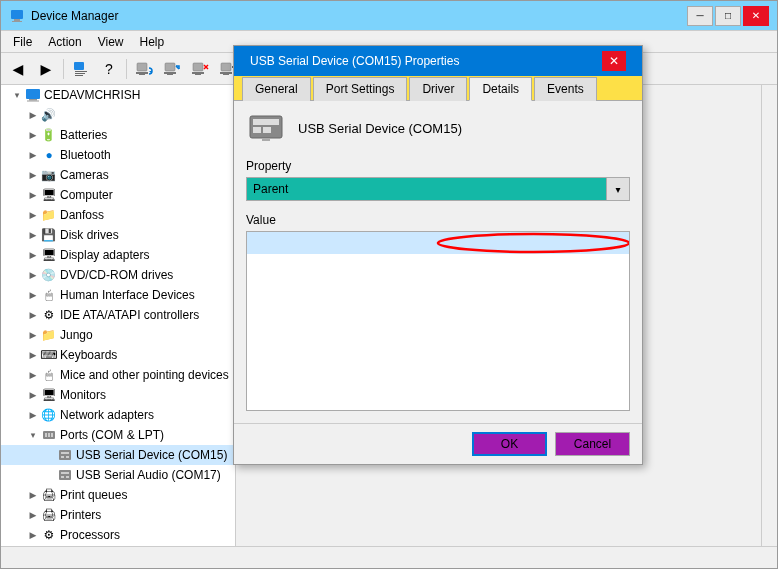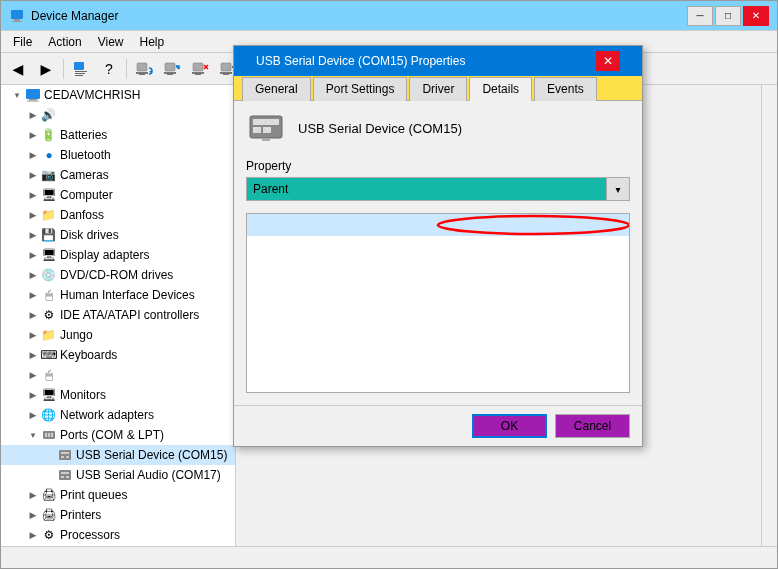--- a/index.html
+++ b/index.html
@@ -208,21 +208,21 @@
       pointer-events: all;
       display: flex;
       flex-direction: column;
     }
 
     .dialog-title-bar {
       background: #0078d7;
       height: 30px;
       display: flex;
       align-items: center;
-      padding: 0 22px;
+      padding: 0 16px;
       color: white;
     }
 
     .dialog-title-text {
       flex: 1;
       font-size: 12px;
     }
 
     .dialog-close-btn {
       width: 24px;
@@ -572,20 +572,21 @@
         <span class="tree-indent" style="width:20px;"></span>
         <span class="tree-expand">▶</span>
         <span class="tree-icon">⌨</span>
         <span class="tree-label">Keyboards</span>
       </div>
 
       <div class="tree-item">
         <span class="tree-indent" style="width:20px;"></span>
         <span class="tree-expand">▶</span>
         <span class="tree-icon">🖱</span>
+        <span class="tree-label">Mice and other pointing devices</span>
       </div>
 
       <div class="tree-item">
         <span class="tree-indent" style="width:20px;"></span>
         <span class="tree-expand">▶</span>
         <span class="tree-icon">🖥</span>
         <span class="tree-label">Monitors</span>
       </div>
 
       <div class="tree-item">
@@ -707,20 +708,21 @@
       </div>
 
       <div class="field-label">Property</div>
       <div class="dropdown-container">
         <select class="dropdown">
           <option>Parent</option>
         </select>
         <div class="dropdown-arrow">▾</div>
       </div>
 
+      <div class="value-label">Value</div>
       <div class="value-box">
         <div class="value-row" style="position:relative;">
 
           <svg style="position:absolute;left:0;top:0;width:100%;height:100%;pointer-events:none;" viewBox="0 0 360 22" preserveAspectRatio="none">
             <ellipse cx="270" cy="11" rx="90" ry="9" fill="none" stroke="red" stroke-width="2.5"></ellipse>
           </svg>
         </div>
       </div>
     </div>
 

